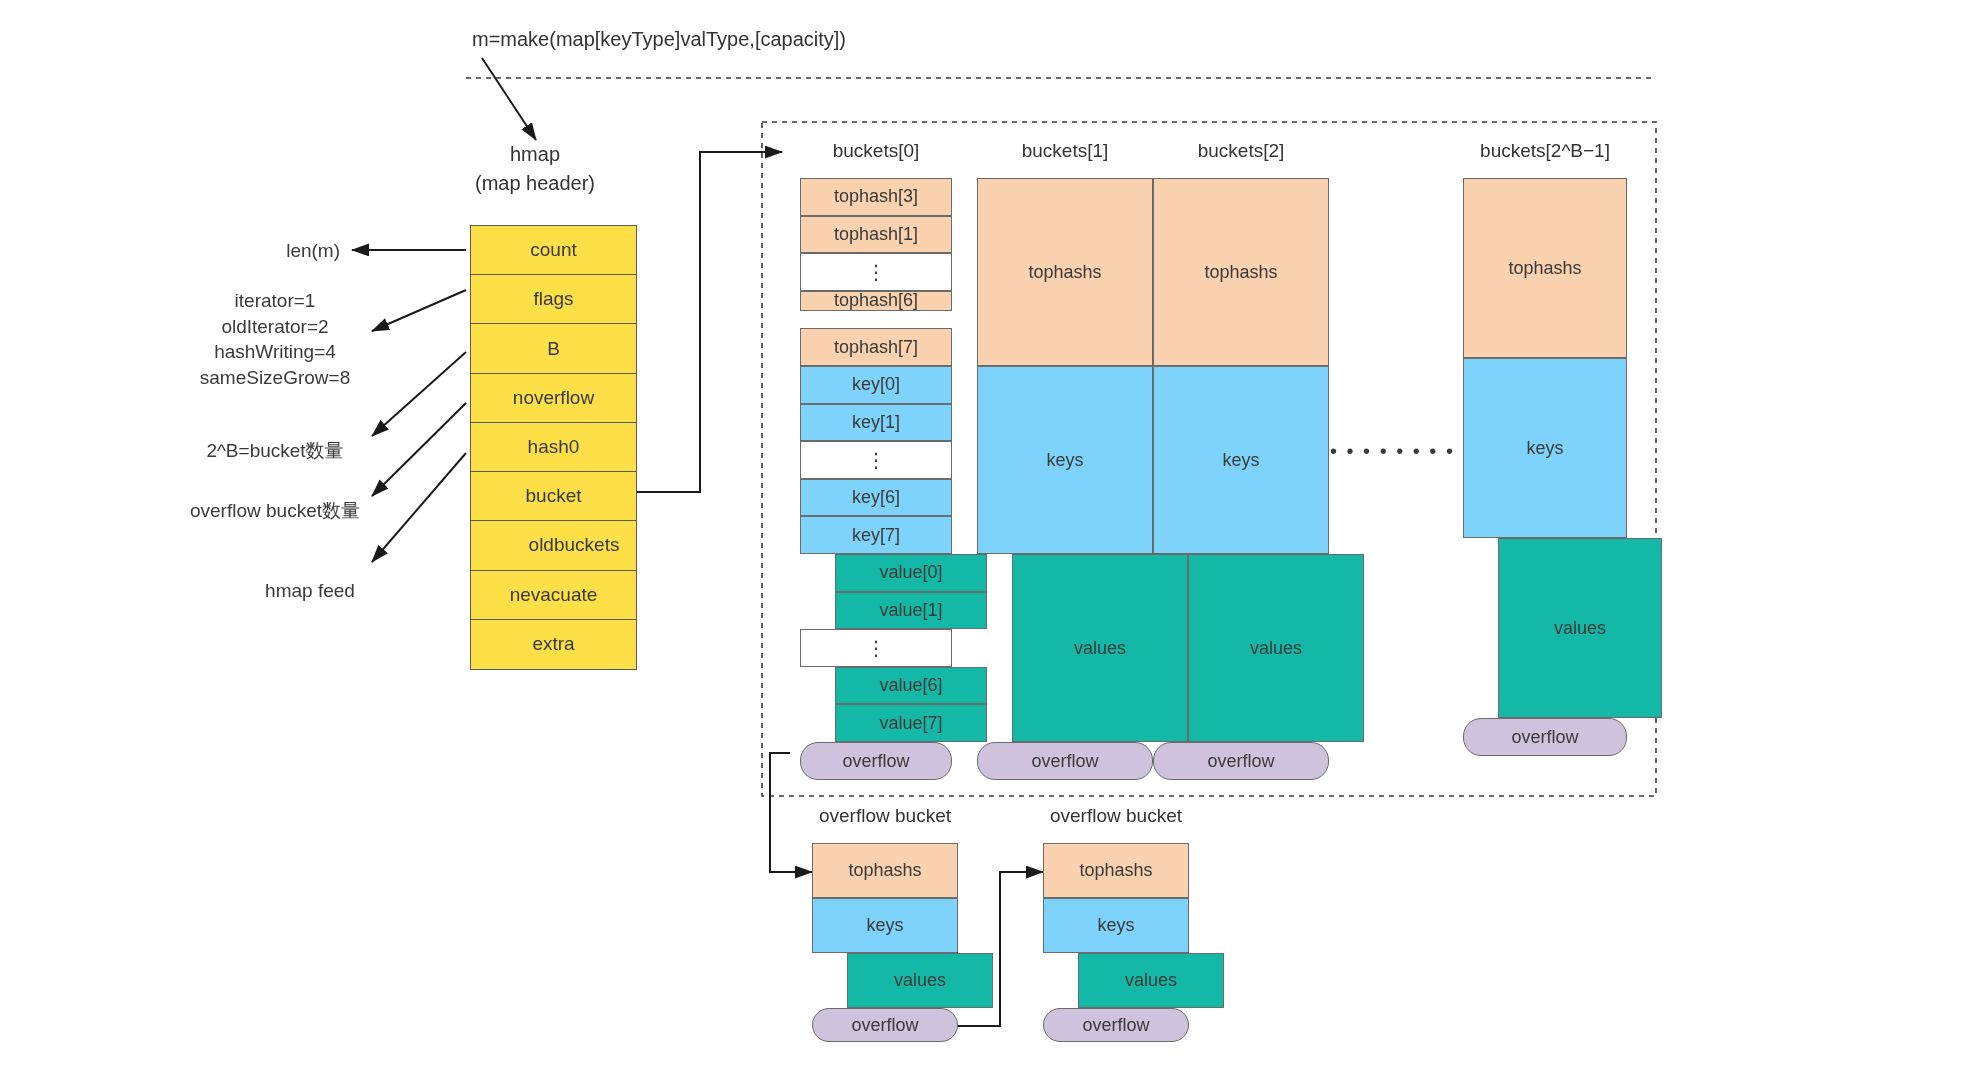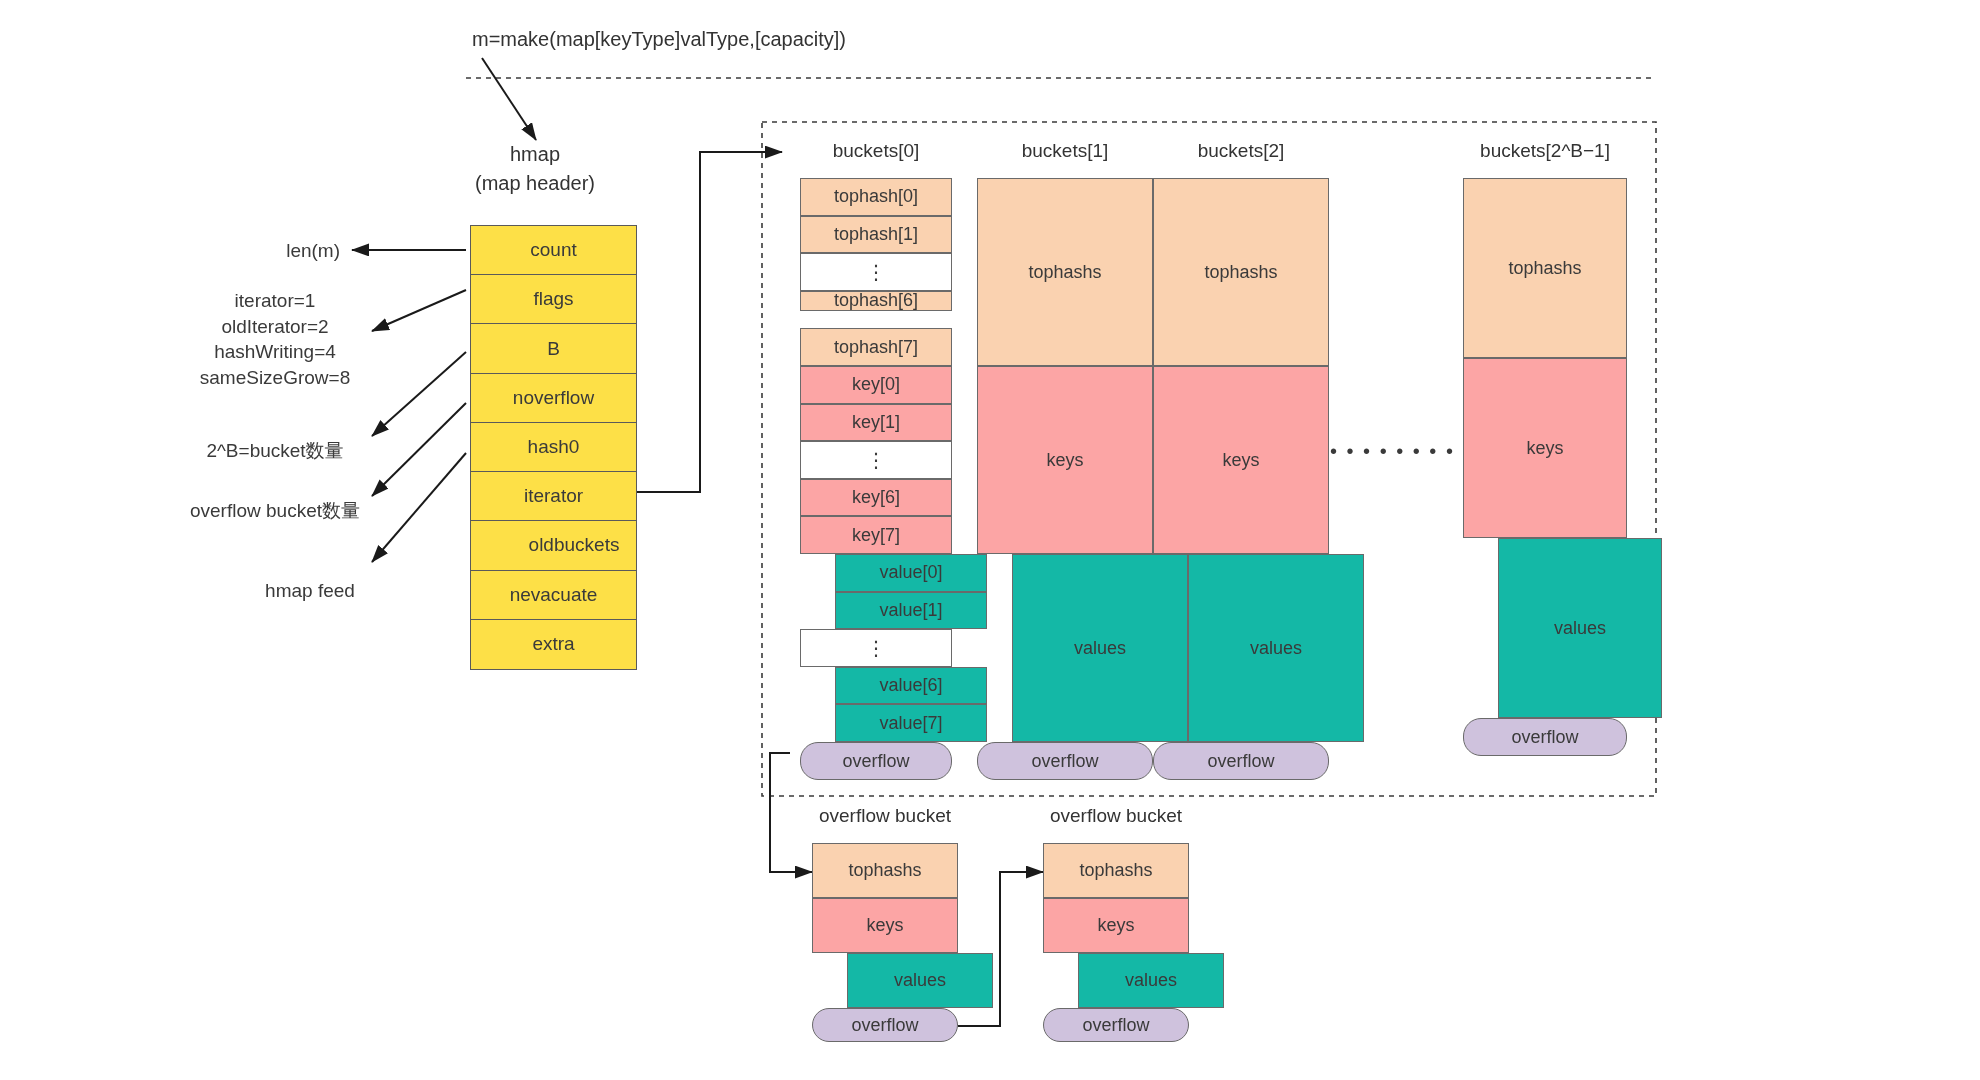--- a/index.html
+++ b/index.html
@@ -82,21 +82,21 @@
     box-sizing: border-box;
     border: 1.2px solid #6a6a6a;
     display: flex;
     align-items: center;
     justify-content: center;
     font-size: 18px;
     color: #3a3a3a;
     white-space: nowrap;
   }
   .seg.tophash { background: #fad2b0; }
-  .seg.keys    { background: #fca5a5; }
+  .seg.keys    { background: #7dd3fc; }
   .seg.values  { background: #14b8a6; margin-left: 35px; }
   .seg.overflow{ background: #cfc2dd; border-radius: 18px; }
   .seg.blank   { background: #ffffff; }
   .vdots {
     font-size: 20px;
     letter-spacing: 0;
     line-height: 1;
     color: #3a3a3a;
   }
 
@@ -183,21 +183,21 @@
       <div class="hmap-cell" style="height: 11.1111%;">
         <span>B</span>
       </div>
       <div class="hmap-cell" style="height: 11.1111%;">
         <span>noverflow</span>
       </div>
       <div class="hmap-cell" style="height: 11.1111%;">
         <span>hash0</span>
       </div>
       <div class="hmap-cell" style="height: 11.1111%;">
-        <span>iterator</span>
+        <span>bucket</span>
       </div>
       <div class="hmap-cell" style="height: 11.1111%; padding-left: 41px;">
         <span>oldbuckets</span>
       </div>
       <div class="hmap-cell" style="height: 11.1111%;">
         <span>nevacuate</span>
       </div>
       <div class="hmap-cell" style="height: 11.1111%;">
         <span>extra</span>
       </div>
@@ -214,21 +214,21 @@
 
   <div class="lbl lbl-c" style="left:180px; top:438px; width:190px;">2^B=bucket数量</div>
 
   <div class="lbl lbl-c" style="left:170px; top:498px; width:210px;">overflow bucket数量</div>
 
   <div class="lbl lbl-c" style="left:230px; top:578px; width:160px;">hmap feed</div>
 
   <div id="buckets-region">
       <div class="bucket-head" style="left: 800px; top: 140px; width: 152px;">buckets[0]</div>
       <div class="seg tophash" style="left: 800px; top: 178px; width: 152px; height: 37.6px;">
-        <span>tophash[0]</span>
+        <span>tophash[3]</span>
       </div>
       <div class="seg tophash" style="left: 800px; top: 215.6px; width: 152px; height: 37.6px;">
         <span>tophash[1]</span>
       </div>
       <div class="seg blank" style="left: 800px; top: 253.2px; width: 152px; height: 37.6px;">
         <span class="vdots">⋮</span>
       </div>
       <div class="seg tophash" style="left: 800px; top: 290.8px; width: 152px; height: 20px;">
         <span>tophash[6]</span>
       </div>

